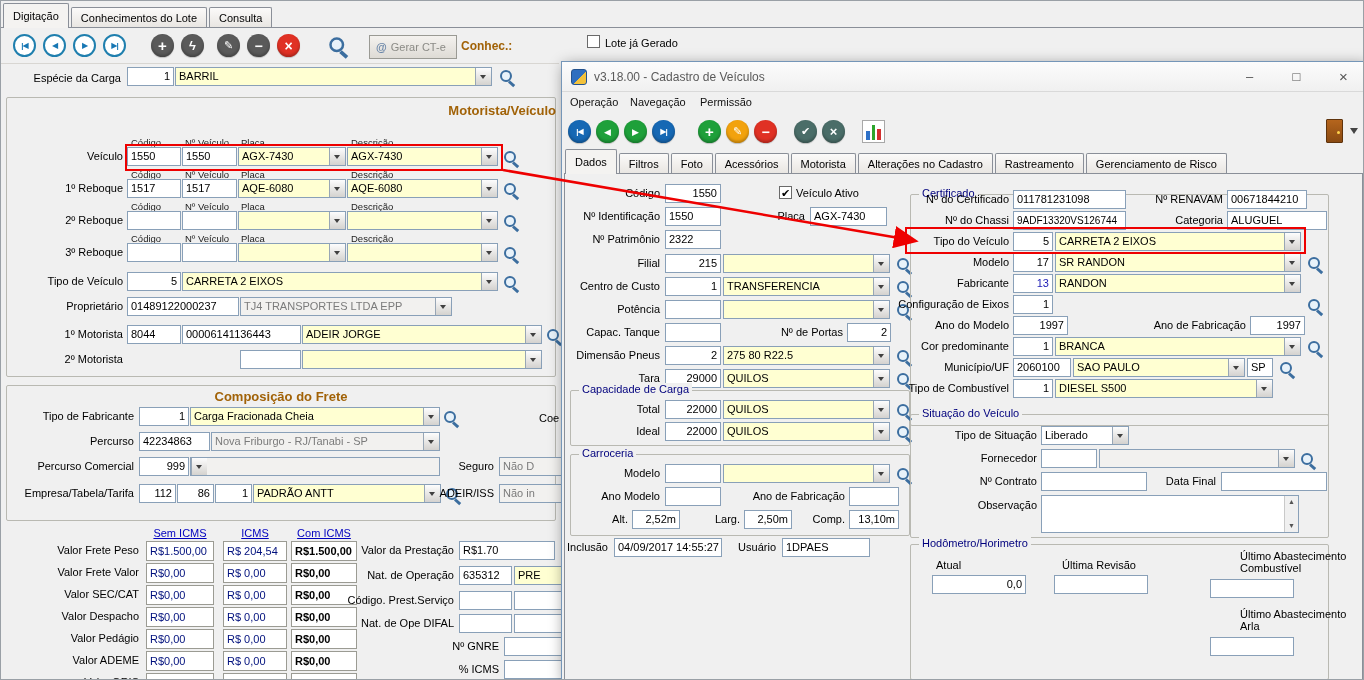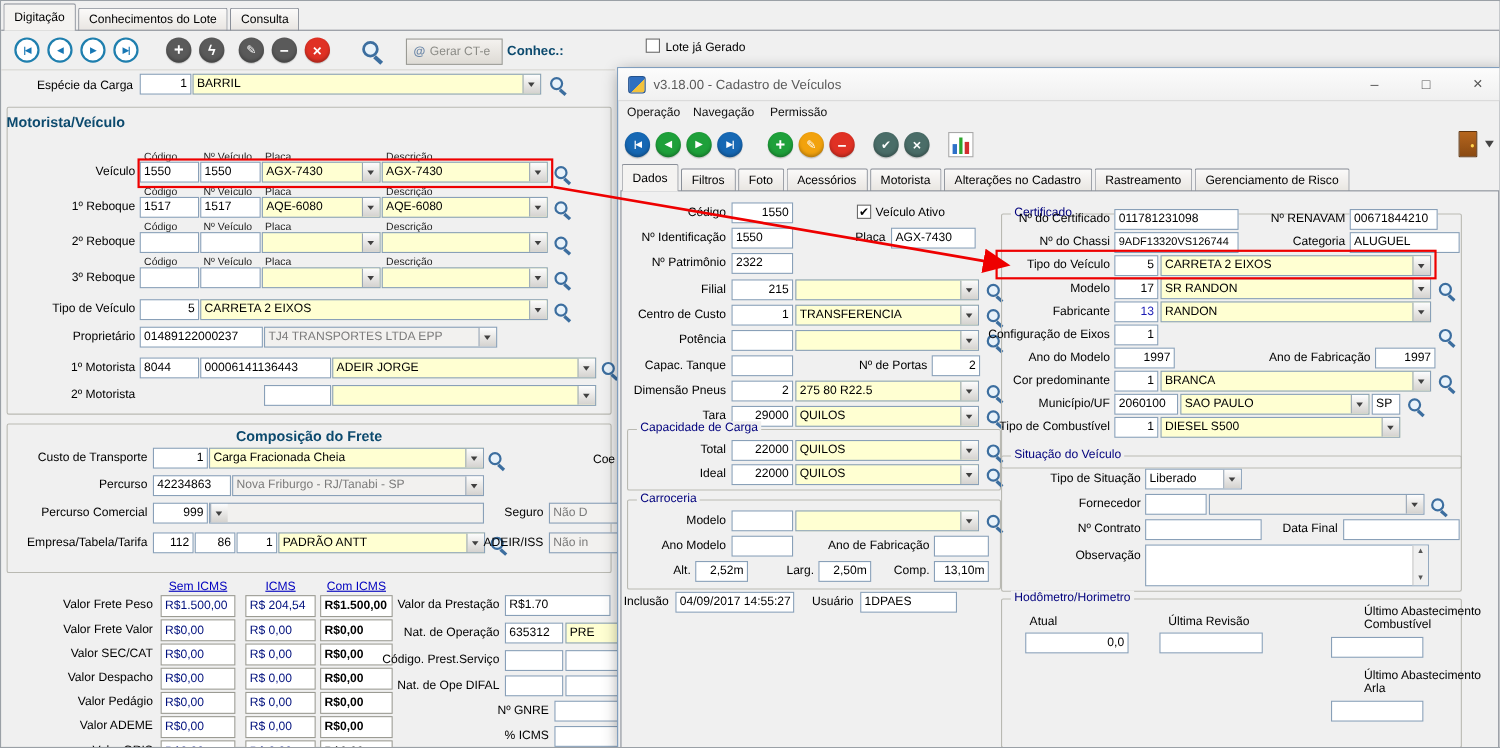--- a/index.html
+++ b/index.html
@@ -20,21 +20,21 @@
 .mag{position:absolute;width:18px;height:18px;cursor:pointer}
 .mag::before{content:"";position:absolute;left:2px;top:2px;width:8px;height:8px;border:2px solid #3c6e9f;border-radius:50%;background:#e8f2fa}
 .mag::after{content:"";position:absolute;left:11px;top:12px;width:7px;height:3px;background:#3c6e9f;transform:rotate(42deg);transform-origin:0 50%}
 .gbox{position:absolute;border:1px solid #b9b9b2;border-radius:2px}
 .gtitle{position:absolute;top:-8px;left:8px;background:#f0f0f0;padding:0 3px;color:#00007d;white-space:nowrap}
 .circ{position:absolute;width:23px;height:23px;border-radius:50%;color:#fff;font-size:11px;font-weight:bold;display:flex;align-items:center;justify-content:center;box-shadow:inset 0 -2px 3px rgba(0,0,0,.25),0 1px 1px rgba(0,0,0,.2);cursor:pointer}
 .ring{background:#fff;color:#1777b4;border:2.5px solid #1f7fae;box-shadow:none;font-size:8px;letter-spacing:-1px}
 .chk{position:absolute;width:13px;height:13px;background:#fff;border:1px solid #6a6a6a;font-size:11px;line-height:12px;text-align:center;cursor:pointer}
 .tab{border:1px solid #8a8f98;border-bottom:none;border-radius:2px 2px 0 0;background:linear-gradient(#fbfaf9,#e8e5e1);padding:4px 9px 0;height:21px;margin-right:2px;white-space:nowrap;cursor:pointer}
 .tab.active{background:#f4f3f1;height:25px;padding-top:6px;position:relative;z-index:3}
-.navyb{color:#0c4a6e;font-weight:bold}
+.navyb{color:#a16207;font-weight:bold}
 .gridhead{position:absolute;color:#0000bf;text-decoration:underline;text-align:center}
 .cell{position:absolute;height:20px;border:1px solid #9b9b93;background:#fff;padding:2px 3px;line-height:14px;white-space:nowrap;overflow:hidden}
 .c12{color:#00107d}
 .c3{font-weight:bold}
 .minihdr{position:absolute;font-size:9.5px;color:#222;white-space:nowrap}
 #fgwin{position:absolute;left:560px;top:60px;width:804px;height:620px;background:#f0f0f0;border:1px solid #7596b8;box-shadow:3px 4px 14px rgba(0,0,0,.45);z-index:10}
 .winbtn{position:absolute;top:0;width:31px;height:29px;text-align:center;line-height:29px;color:#555;font-size:13px;cursor:pointer}
 .menuitem{position:absolute;top:34px;color:#111;cursor:pointer}
 .redbox{position:absolute;border:2px solid #ee0000;z-index:40;pointer-events:none}
 </style>
@@ -73,21 +73,21 @@
 
   <div class="lbl" style="right:1242px;top:70px">Espécie da Carga</div>
   <div class="inp rt" style="left:126px;top:66px;width:47px">1</div>
   <div class="combo" style="left:174px;top:66px;width:317px">
     <div class="txt">BARRIL</div>
     <div class="dd"></div>
   </div>
   <div class="mag" style="left:497px;top:67px"></div>
 
   <div class="gbox" style="left:5px;top:96px;width:550px;height:280px"></div>
-  <div class="lbl navyb" style="left:5px;top:102px;width:550px;text-align:left;font-size:13px">Motorista/Veículo</div>
+  <div class="lbl navyb" style="left:5px;top:102px;width:550px;text-align:right;font-size:13px">Motorista/Veículo</div>
 
   <div class="minihdr" style="left:130px;top:136px">Código</div>
   <div class="minihdr" style="left:184px;top:136px">Nº Veículo</div>
   <div class="minihdr" style="left:240px;top:136px">Placa</div>
   <div class="minihdr" style="left:350px;top:136px">Descrição</div>
   <div class="lbl" style="right:1240px;top:148px">Veículo</div>
   <div class="inp" style="left:126px;top:146px;width:54px">1550</div>
   <div class="inp" style="left:181px;top:146px;width:55px">1550</div>
   <div class="combo" style="left:237px;top:146px;width:108px">
       <div class="txt">AGX-7430</div>
@@ -177,21 +177,21 @@
   <div class="lbl" style="right:1240px;top:351px">2º Motorista</div>
   <div class="inp" style="left:239px;top:349px;width:61px"></div>
   <div class="combo" style="left:301px;top:349px;width:240px">
       <div class="txt"></div>
       <div class="dd"></div>
     </div>
 
   <div class="gbox" style="left:5px;top:384px;width:550px;height:136px"></div>
   <div class="lbl navyb" style="left:5px;top:388px;width:550px;text-align:center;font-size:13px">Composição do Frete</div>
 
-  <div class="lbl" style="right:1229px;top:408px">Custo de Transporte</div>
+  <div class="lbl" style="right:1229px;top:408px">Tipo de Fabricante</div>
   <div class="inp rt" style="left:138px;top:406px;width:50px">1</div>
   <div class="combo" style="left:189px;top:406px;width:250px">
       <div class="txt">Carga Fracionada Cheia</div>
       <div class="dd"></div>
     </div>
   <div class="mag" style="left:441px;top:408px"></div>
   <div class="lbl" style="left:538px;top:410px">Coe</div>
 
   <div class="lbl" style="right:1229px;top:433px">Percurso</div>
   <div class="inp" style="left:138px;top:431px;width:71px">42234863</div>

